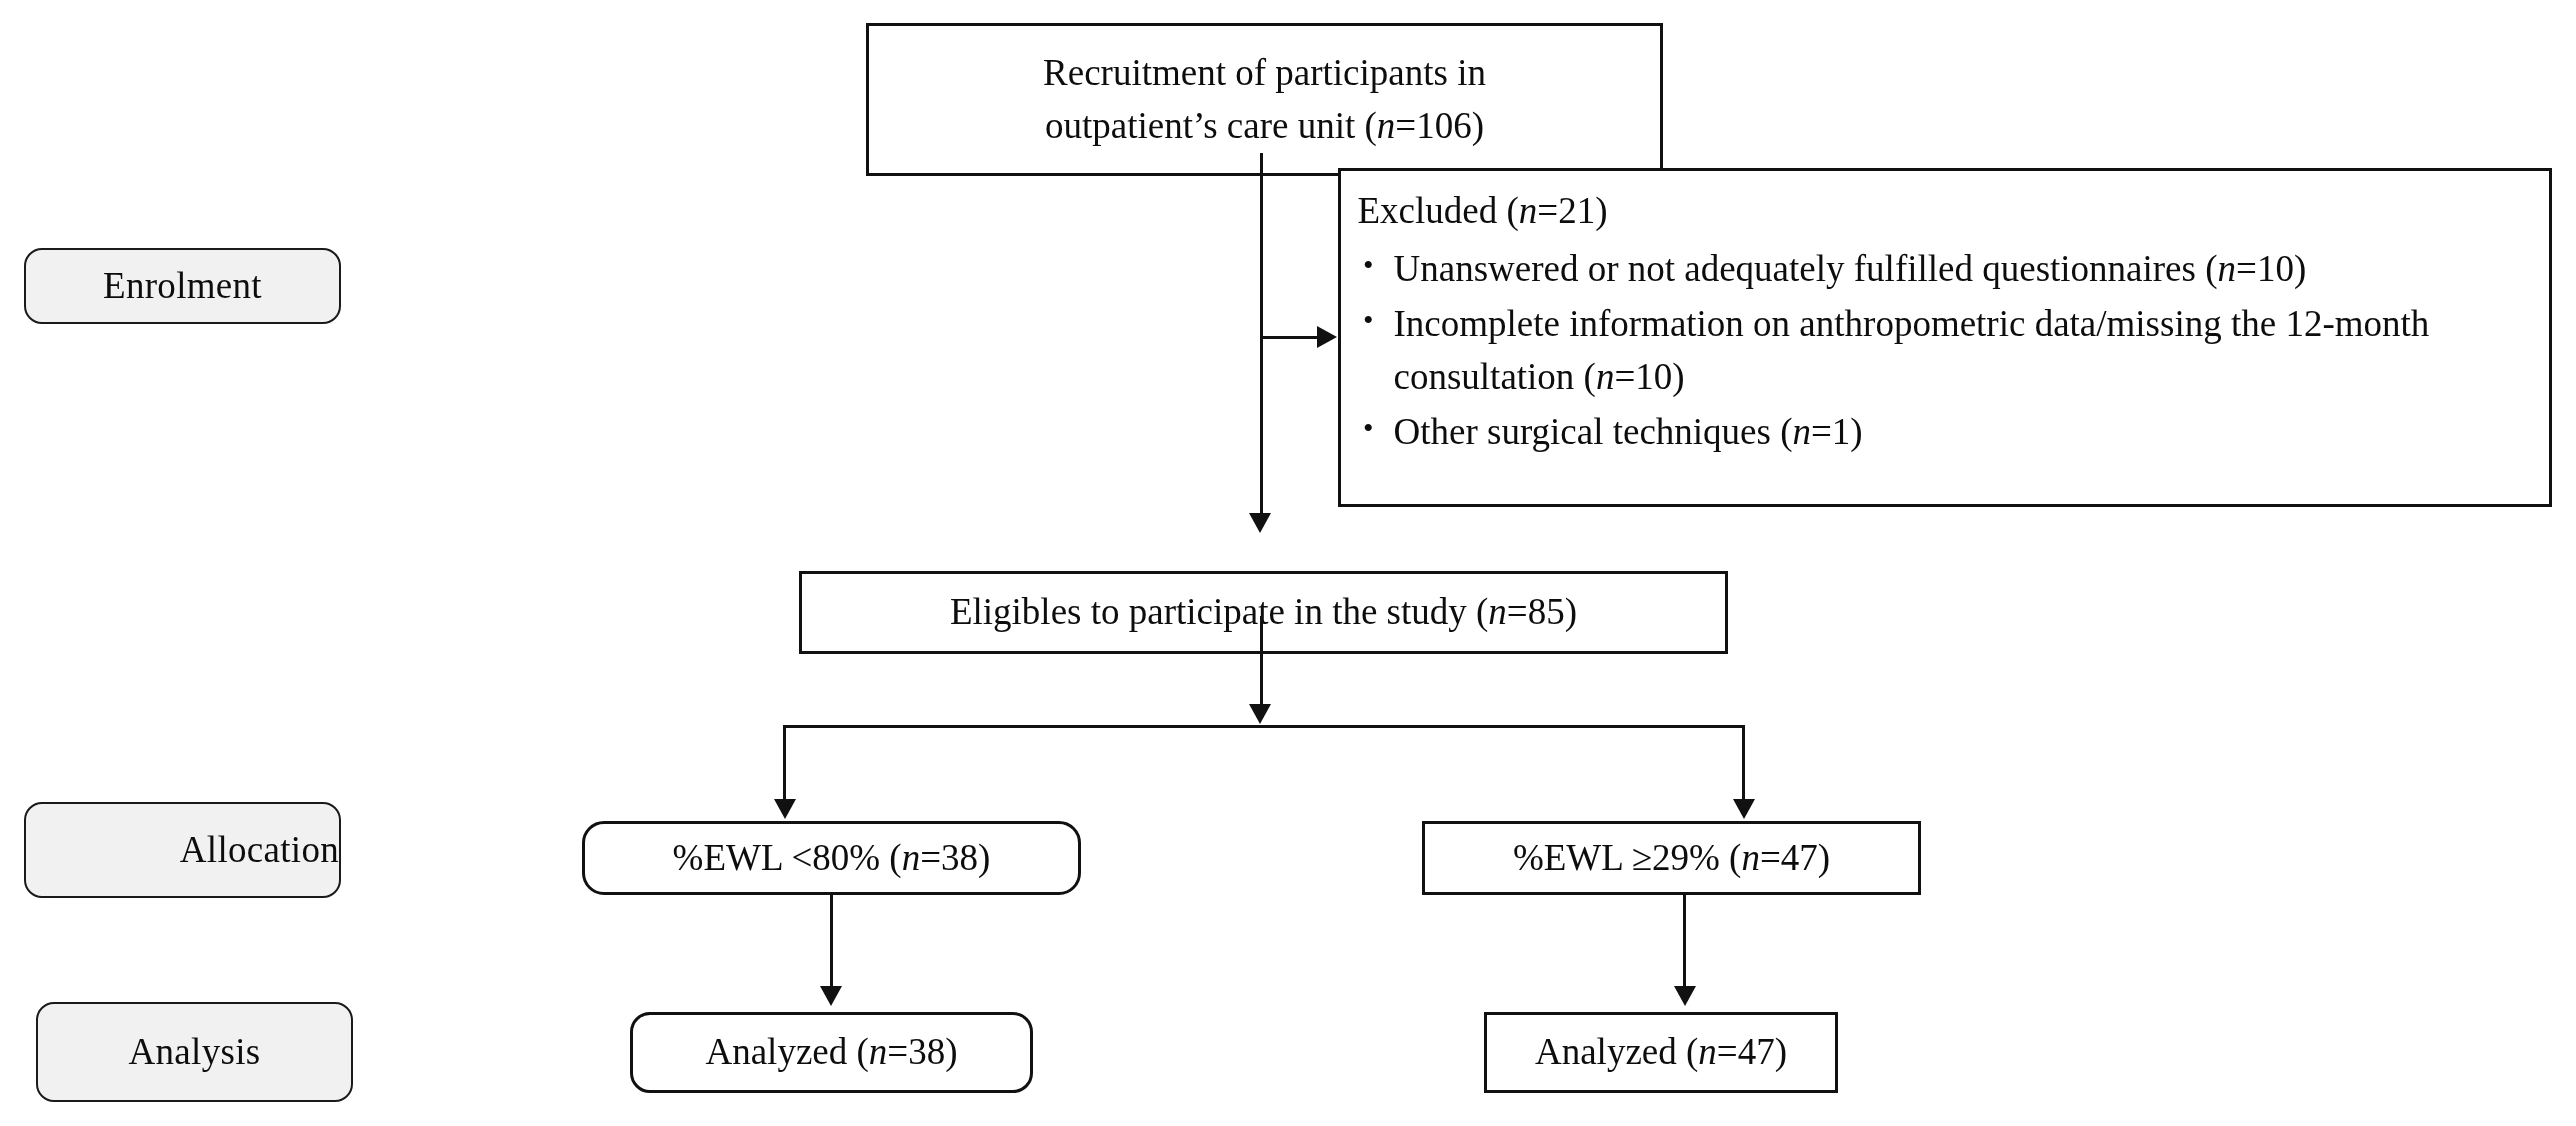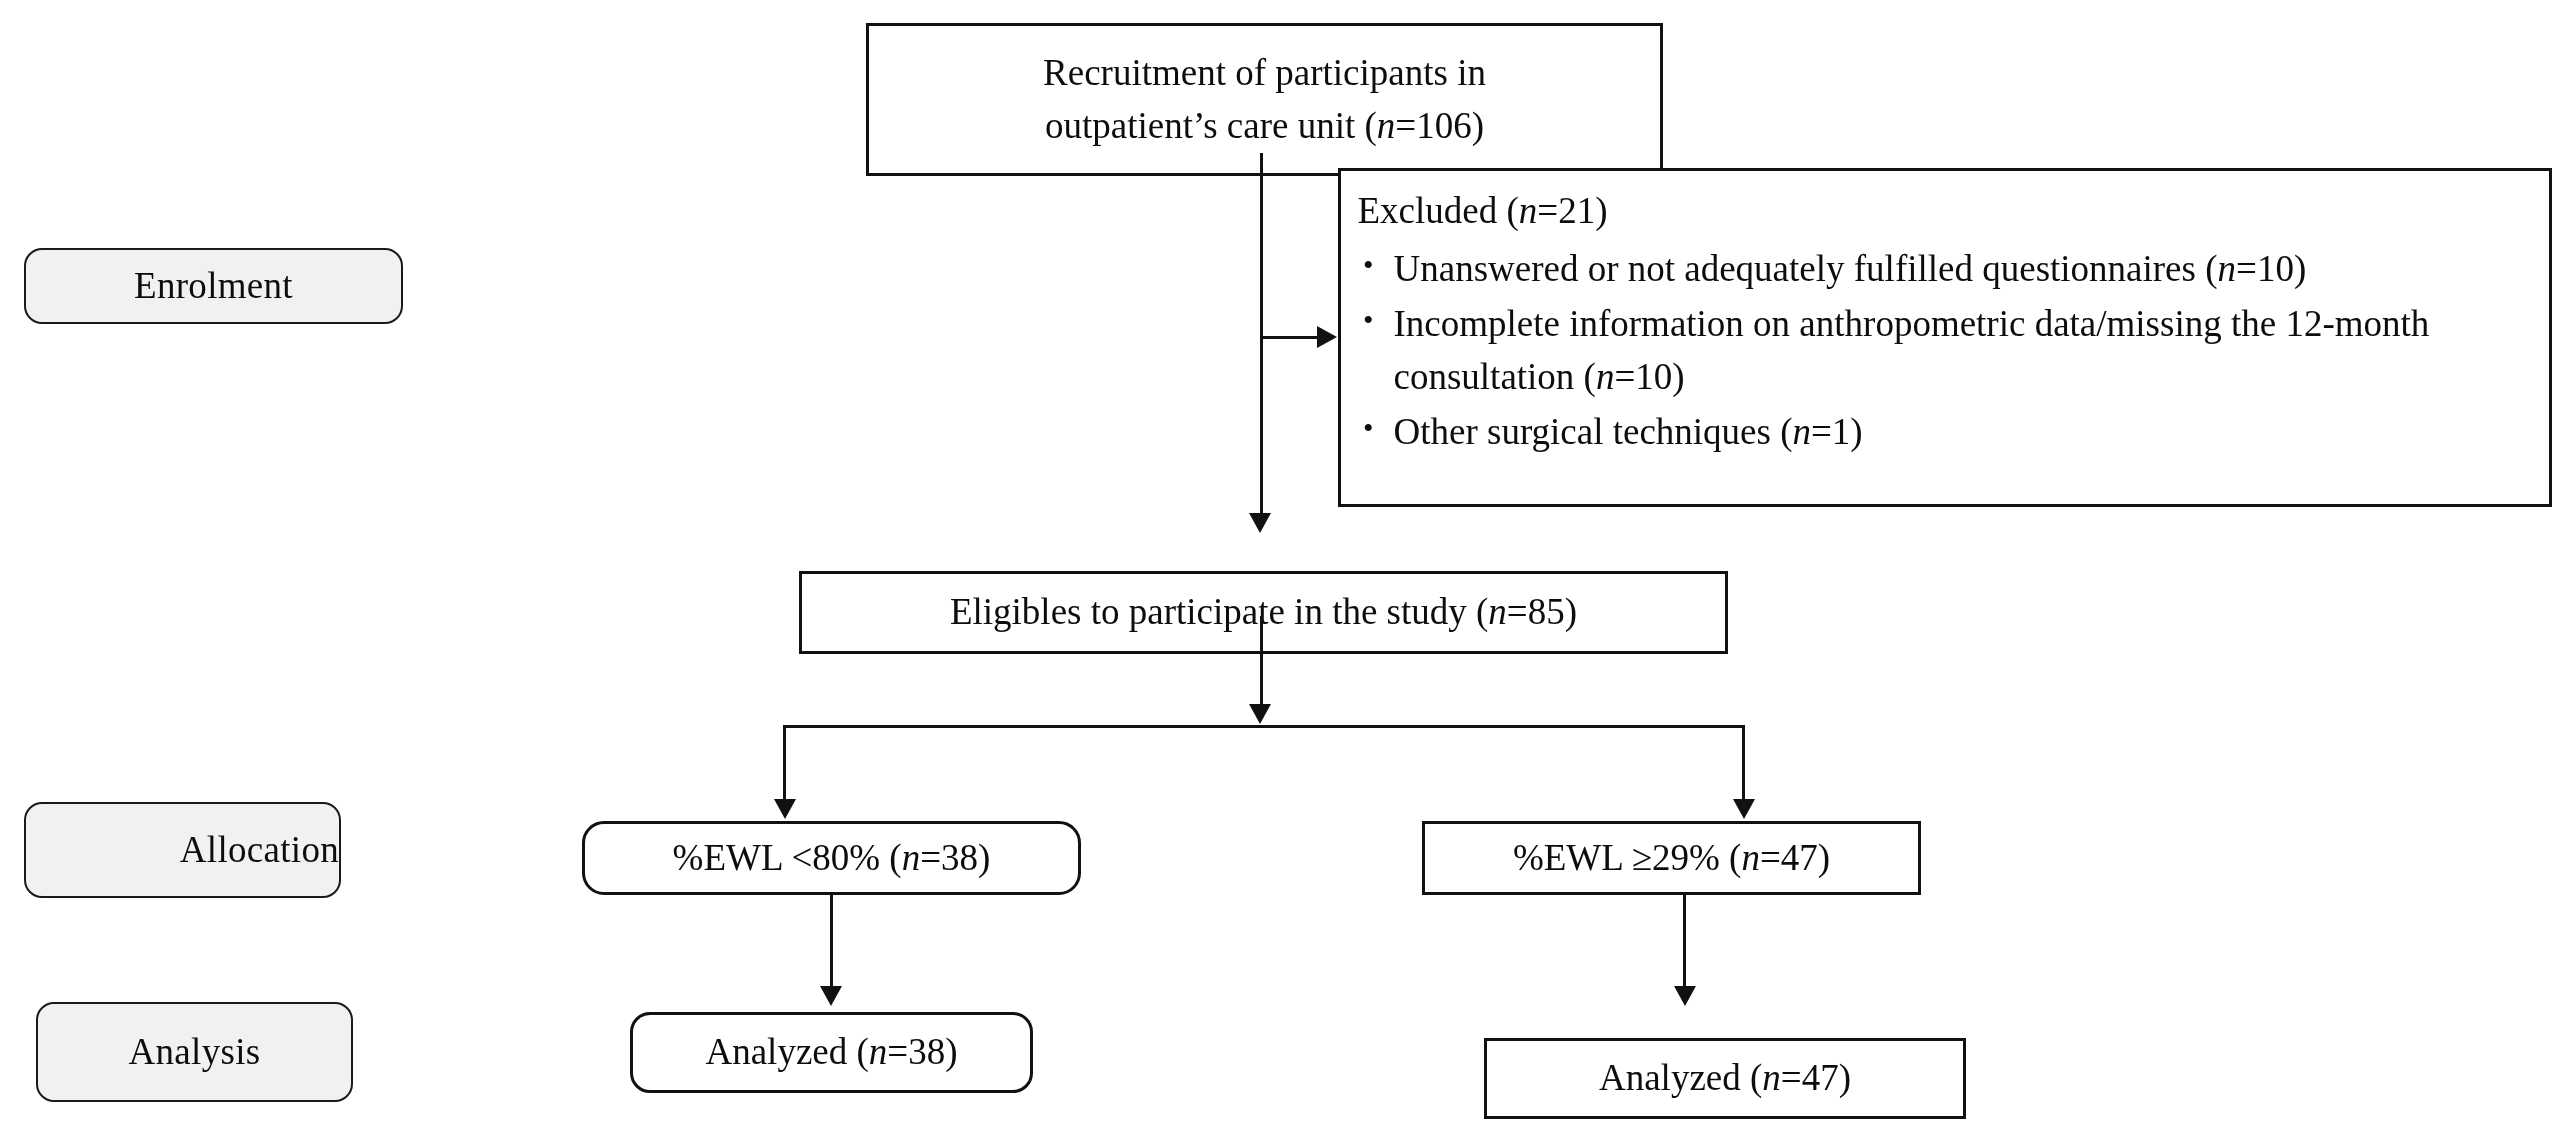--- a/index.html
+++ b/index.html
@@ -106,21 +106,21 @@
     border-top: 11px solid transparent;
     border-bottom: 11px solid transparent;
     border-left: 20.7px solid #111111;
   }
 </style>
 </head>
 <body>
 
 <div id="canvas">
 
-  <div class="stage-pill" style="left:24px; top:248px; width:379px; height:76px;">
+  <div class="stage-pill" style="left:24px; top:248px; width:317px; height:76px;">
     <span>Enrolment</span>
   </div>
 
   <div class="stage-pill" style="left:24px; top:802px; width:317px; height:96px;justify-content:flex-end;">
     <span>Allocation</span>
   </div>
 
   <div class="stage-pill" style="left:24px; top:1002px; width:317px; height:100px;margin-left:12px;">
     <span>Analysis</span>
   </div>
@@ -175,18 +175,18 @@
   <div class="vline" style="left:830px; top:895px; height:93px;"></div>
   <div class="arrow-down" style="left:820px; top:986px;"></div>
 
   <div class="vline" style="left:1683px; top:895px; height:93px;"></div>
   <div class="arrow-down" style="left:1674px; top:986px;"></div>
 
   <div class="flow-box" style="left:630px; top:1012px; width:403px; height:81px;border-radius:20px;">
     <div class="inner"><span>Analyzed (</span><span class="it">n</span><span>=38)</span></div>
   </div>
 
-  <div class="flow-box" style="left:1484px; top:1012px; width:482px; height:81px;margin-top:26px;">
+  <div class="flow-box" style="left:1484px; top:1012px; width:354px; height:81px;">
     <div class="inner"><span>Analyzed (</span><span class="it">n</span><span>=47)</span></div>
   </div>
 
 </div>
 
 
 </body></html>

